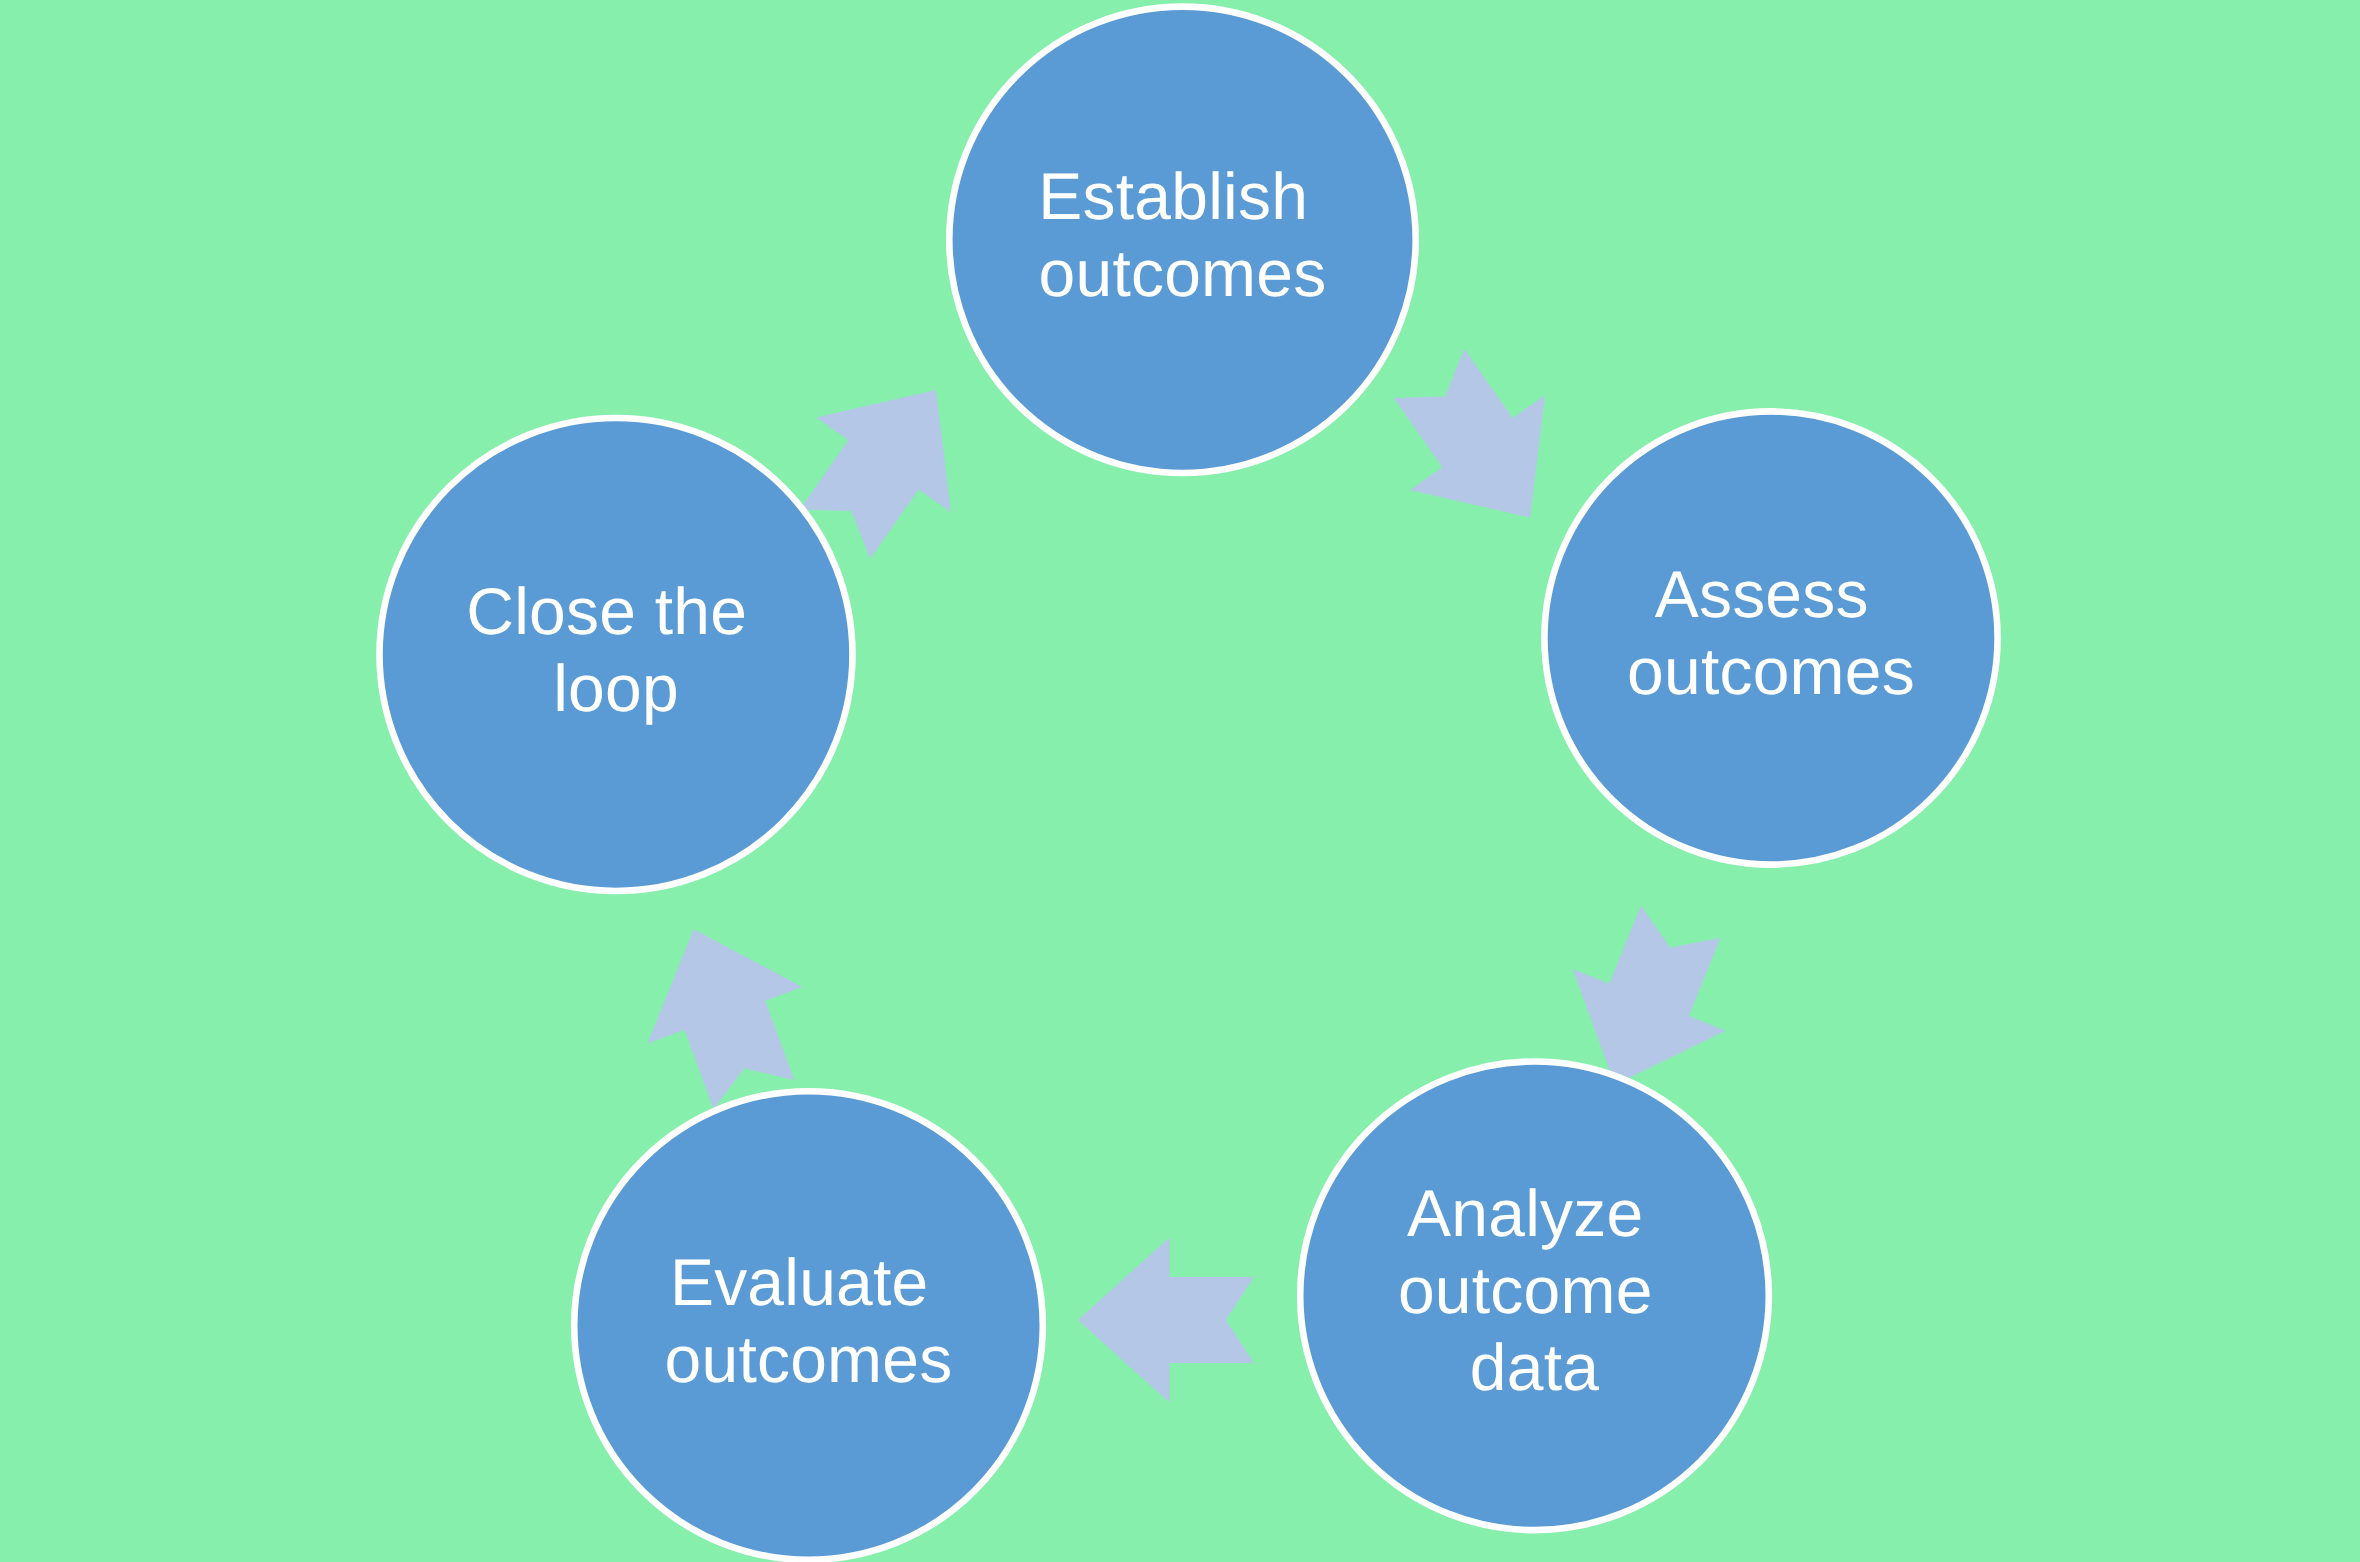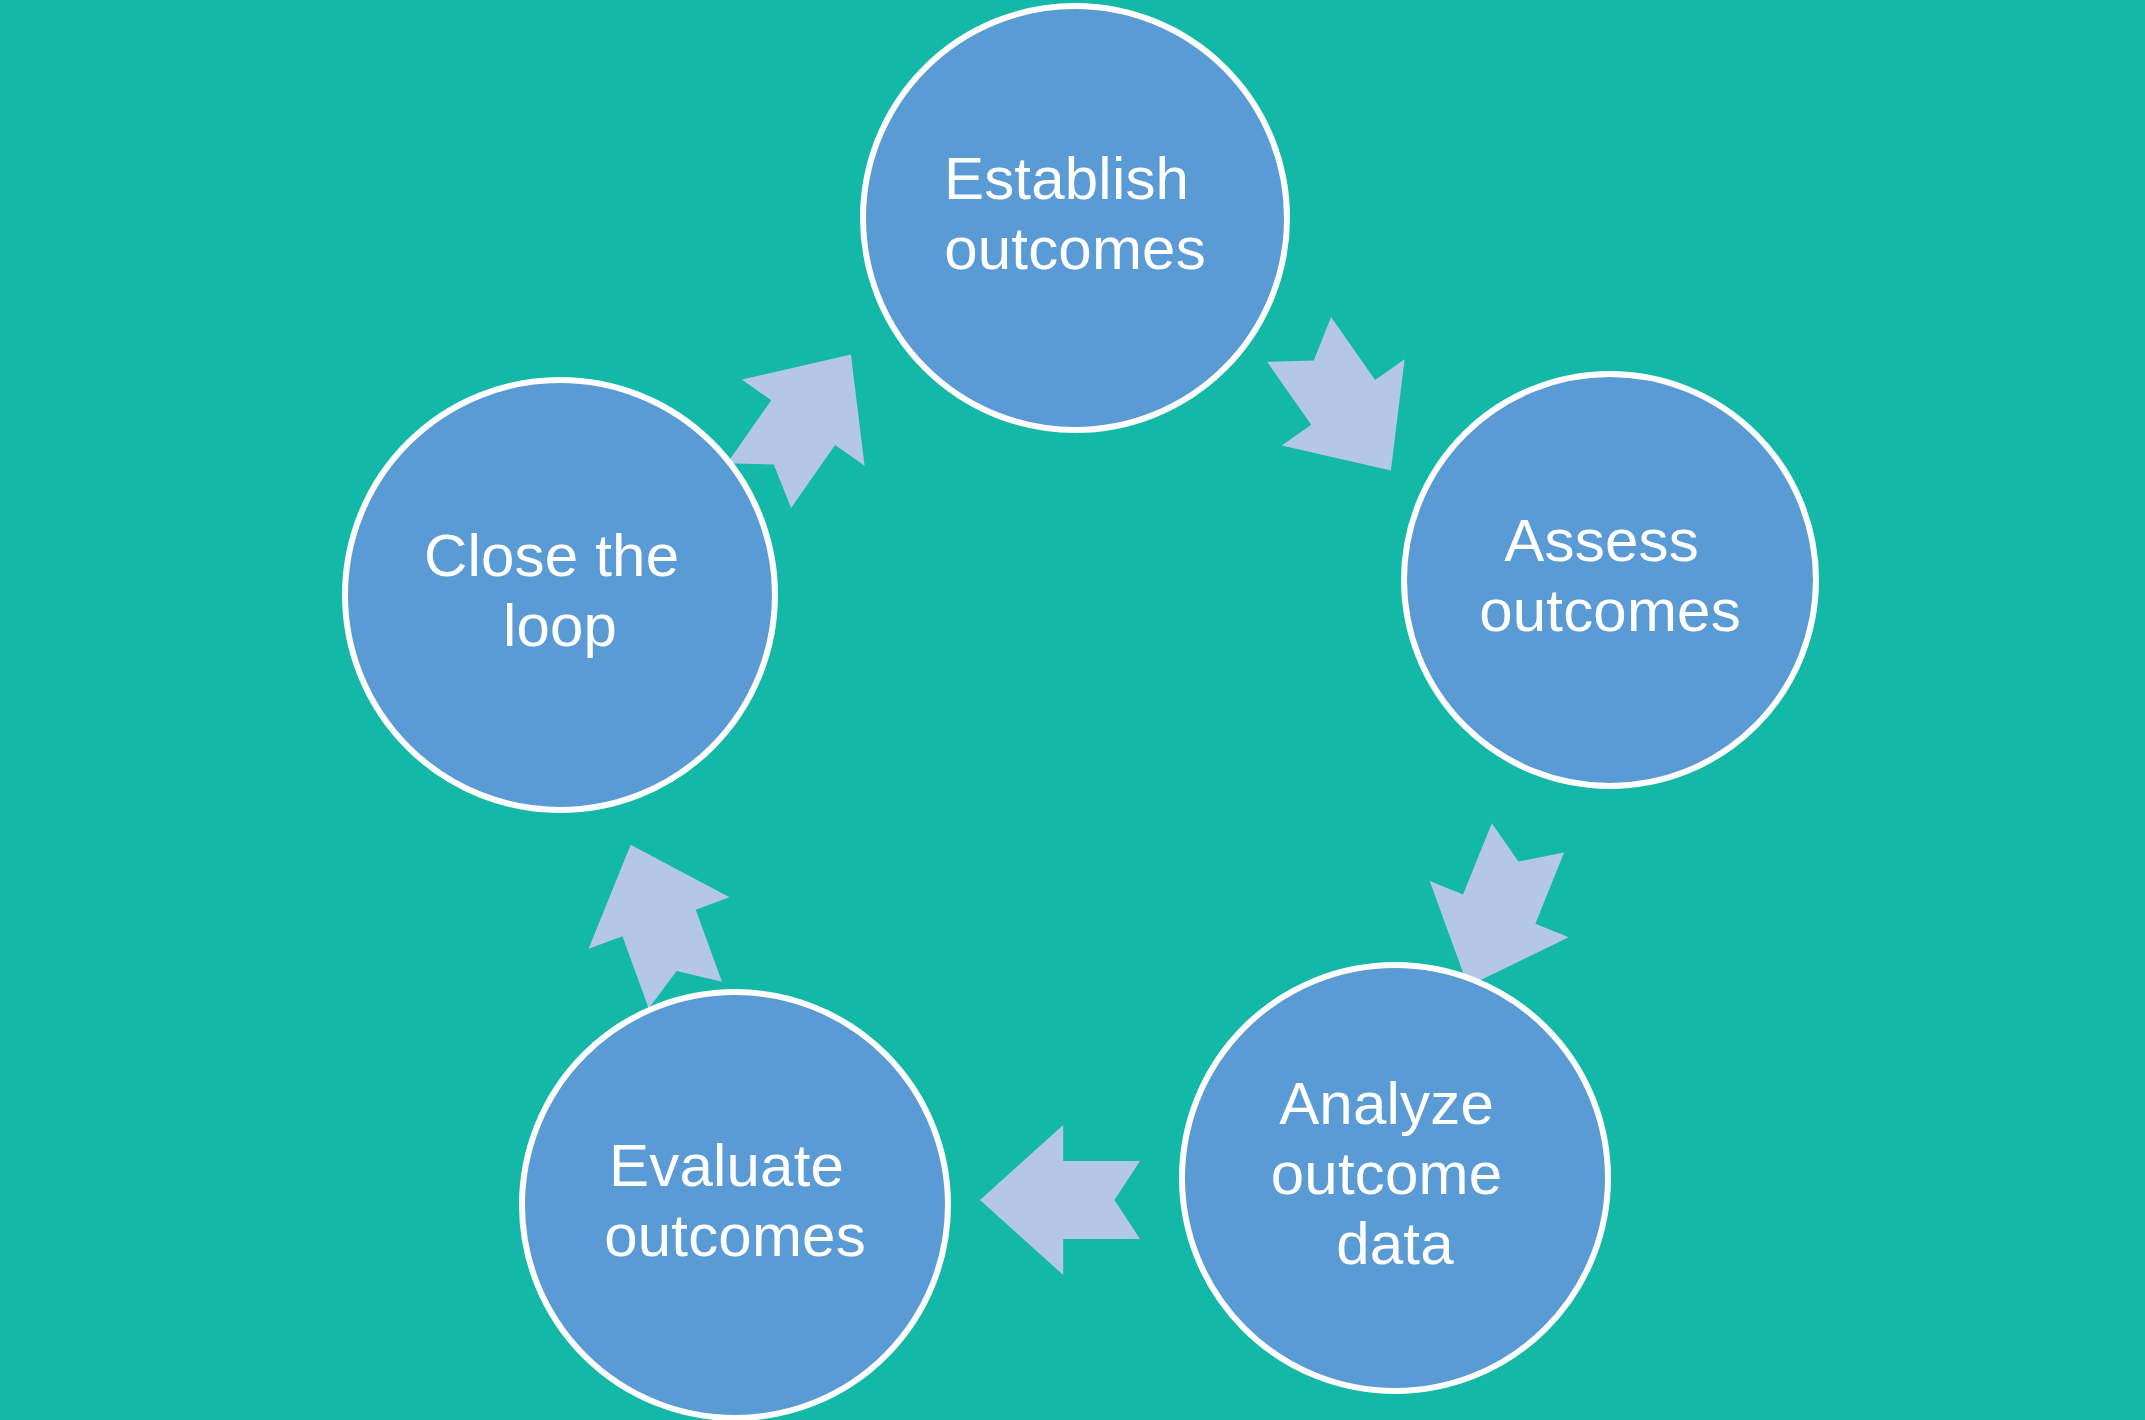--- a/index.html
+++ b/index.html
@@ -8,21 +8,21 @@
     padding: 0;
     background: #000000;
   }
   body {
     font-family: "Liberation Sans", sans-serif;
   }
   #stage {
     position: relative;
     width: 2145px;
     height: 1420px;
-    background: #14b8a6;
+    background: #86efac;
     overflow: hidden;
   }
   #cycle-svg {
     position: absolute;
     left: 0;
     top: 0;
     width: 2145px;
     height: 1420px;
     display: block;
   }

